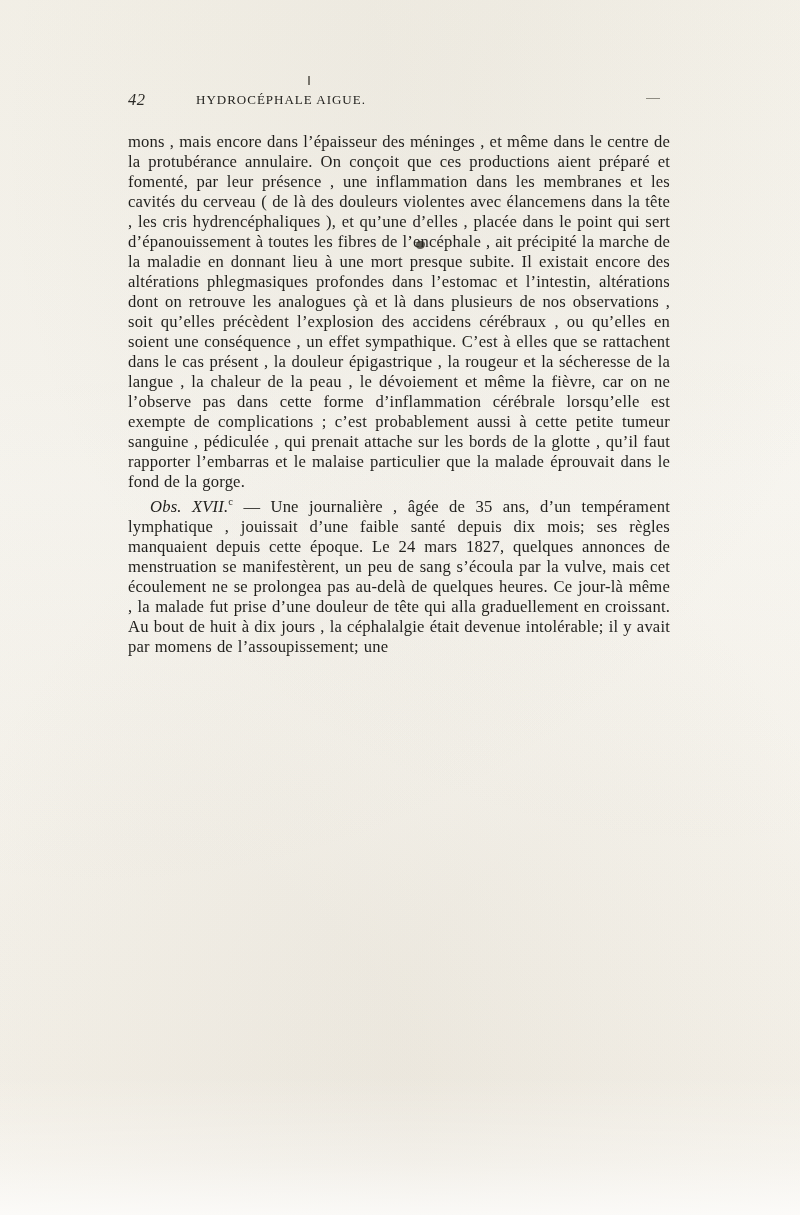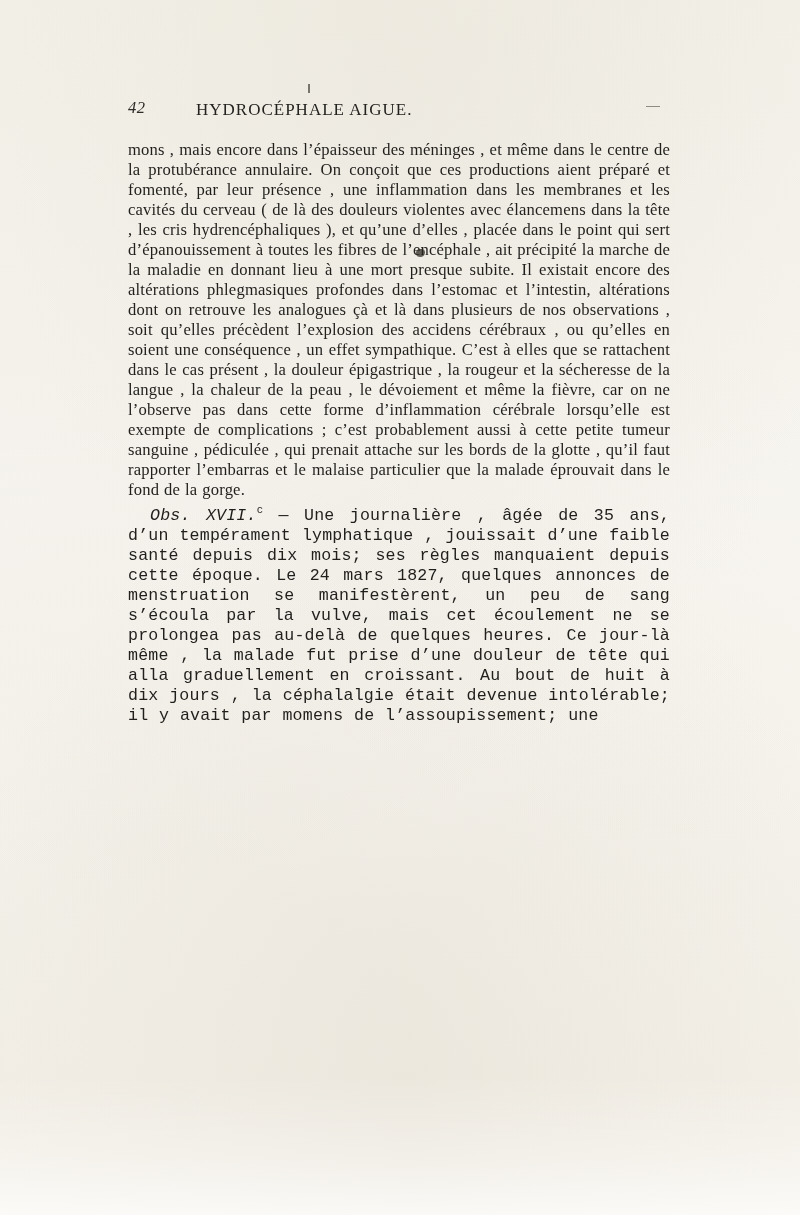--- a/index.html
+++ b/index.html
@@ -30,42 +30,42 @@
       radial-gradient(circle at 12% 8%, rgba(168,156,132,0.10) 0 22%, rgba(255,255,255,0) 60%),
       radial-gradient(circle at 88% 12%, rgba(168,156,132,0.08) 0 18%, rgba(255,255,255,0) 55%),
       radial-gradient(circle at 20% 92%, rgba(168,156,132,0.10) 0 20%, rgba(255,255,255,0) 58%),
       radial-gradient(circle at 80% 88%, rgba(170,158,134,0.09) 0 20%, rgba(255,255,255,0) 58%),
       linear-gradient(180deg, rgba(250,248,241,1) 0%, rgba(253,252,248,1) 40%, rgba(250,247,240,1) 100%);
     pointer-events: none;
   }
   .content {
     position: absolute;
     left: 128px;
-    top: 96px;
+    top: 88px;
     width: 542px;
   }
   .runhead {
     position: relative;
     height: 30px;
     margin-bottom: 14px;
   }
   .folio {
     position: absolute;
     left: 0;
     top: 2px;
     font-size: 16.5px;
     font-style: italic;
     color: #2b2a26;
     letter-spacing: 0.5px;
   }
   .runtitle {
     position: absolute;
     left: 68px;
     top: 4px;
-    font-size: 17px;
+    font-size: 13px;
     letter-spacing: 1.0px;
     color: #23221f;
   }
   .runmark {
     position: absolute;
     right: 10px;
     top: 10px;
     width: 14px;
     height: 1px;
     background: #6e6b62;
@@ -93,21 +93,20 @@
   p.body + p.body { margin-top: 0; }
   .obs-label {
     font-style: italic;
   }
   .obs-sup {
     font-size: 10.5px;
     vertical-align: super;
   }
   .obs-para {
     text-indent: 22px;
-    font-family: Liberation Mono, monospace;
   }
   
   .blot {
     position: absolute;
     left: 288px;
     top: 153px;
     width: 9px;
     height: 8px;
     background: #27251f;
     border-radius: 50% 45% 55% 50%;

